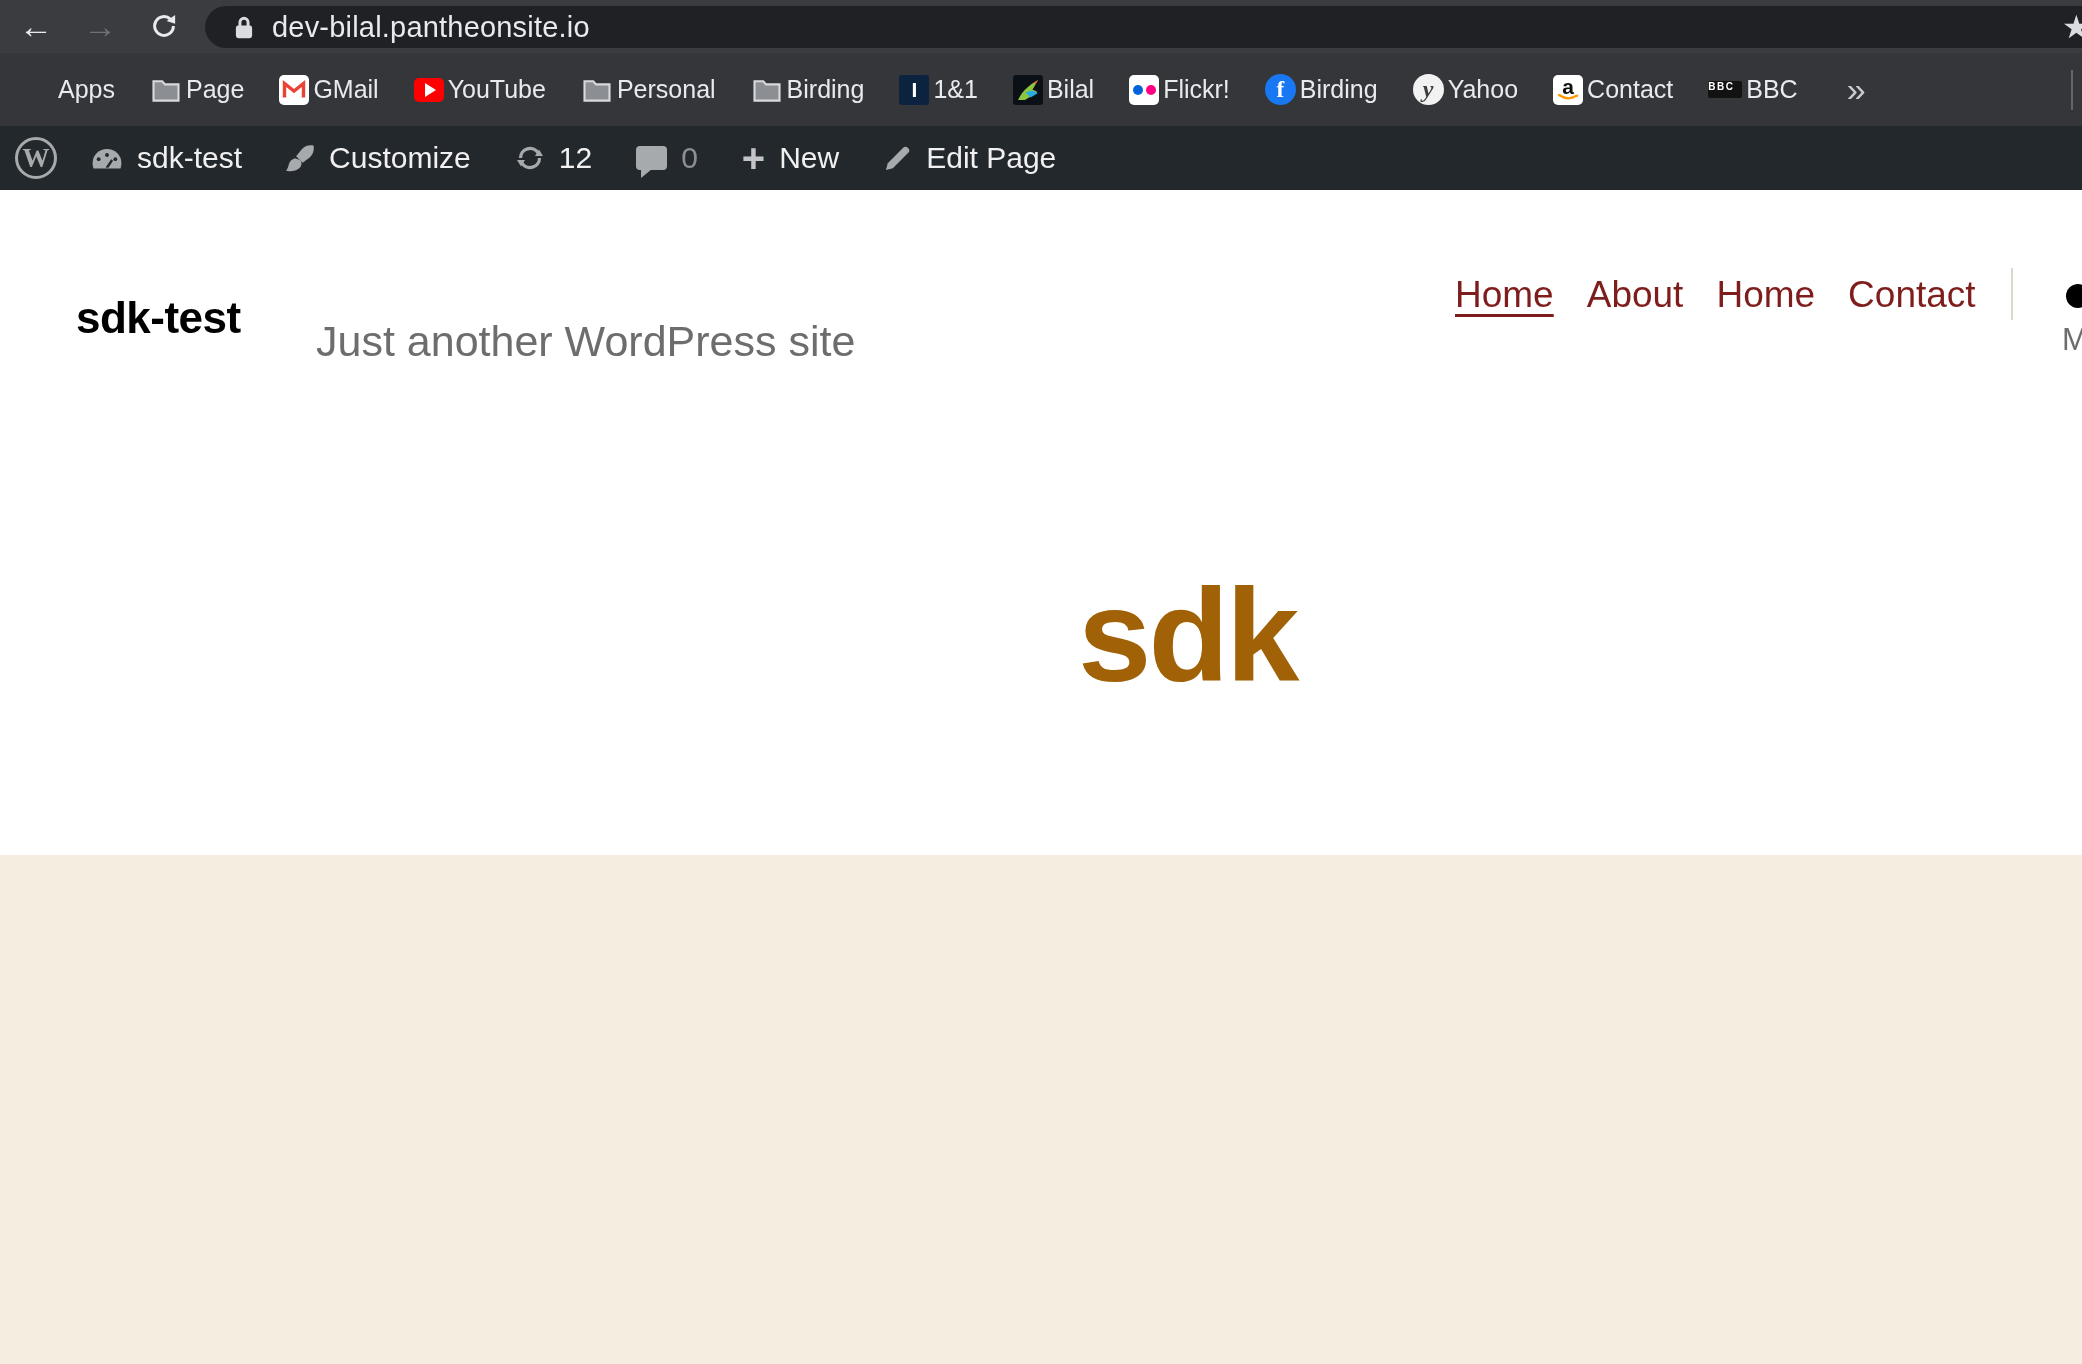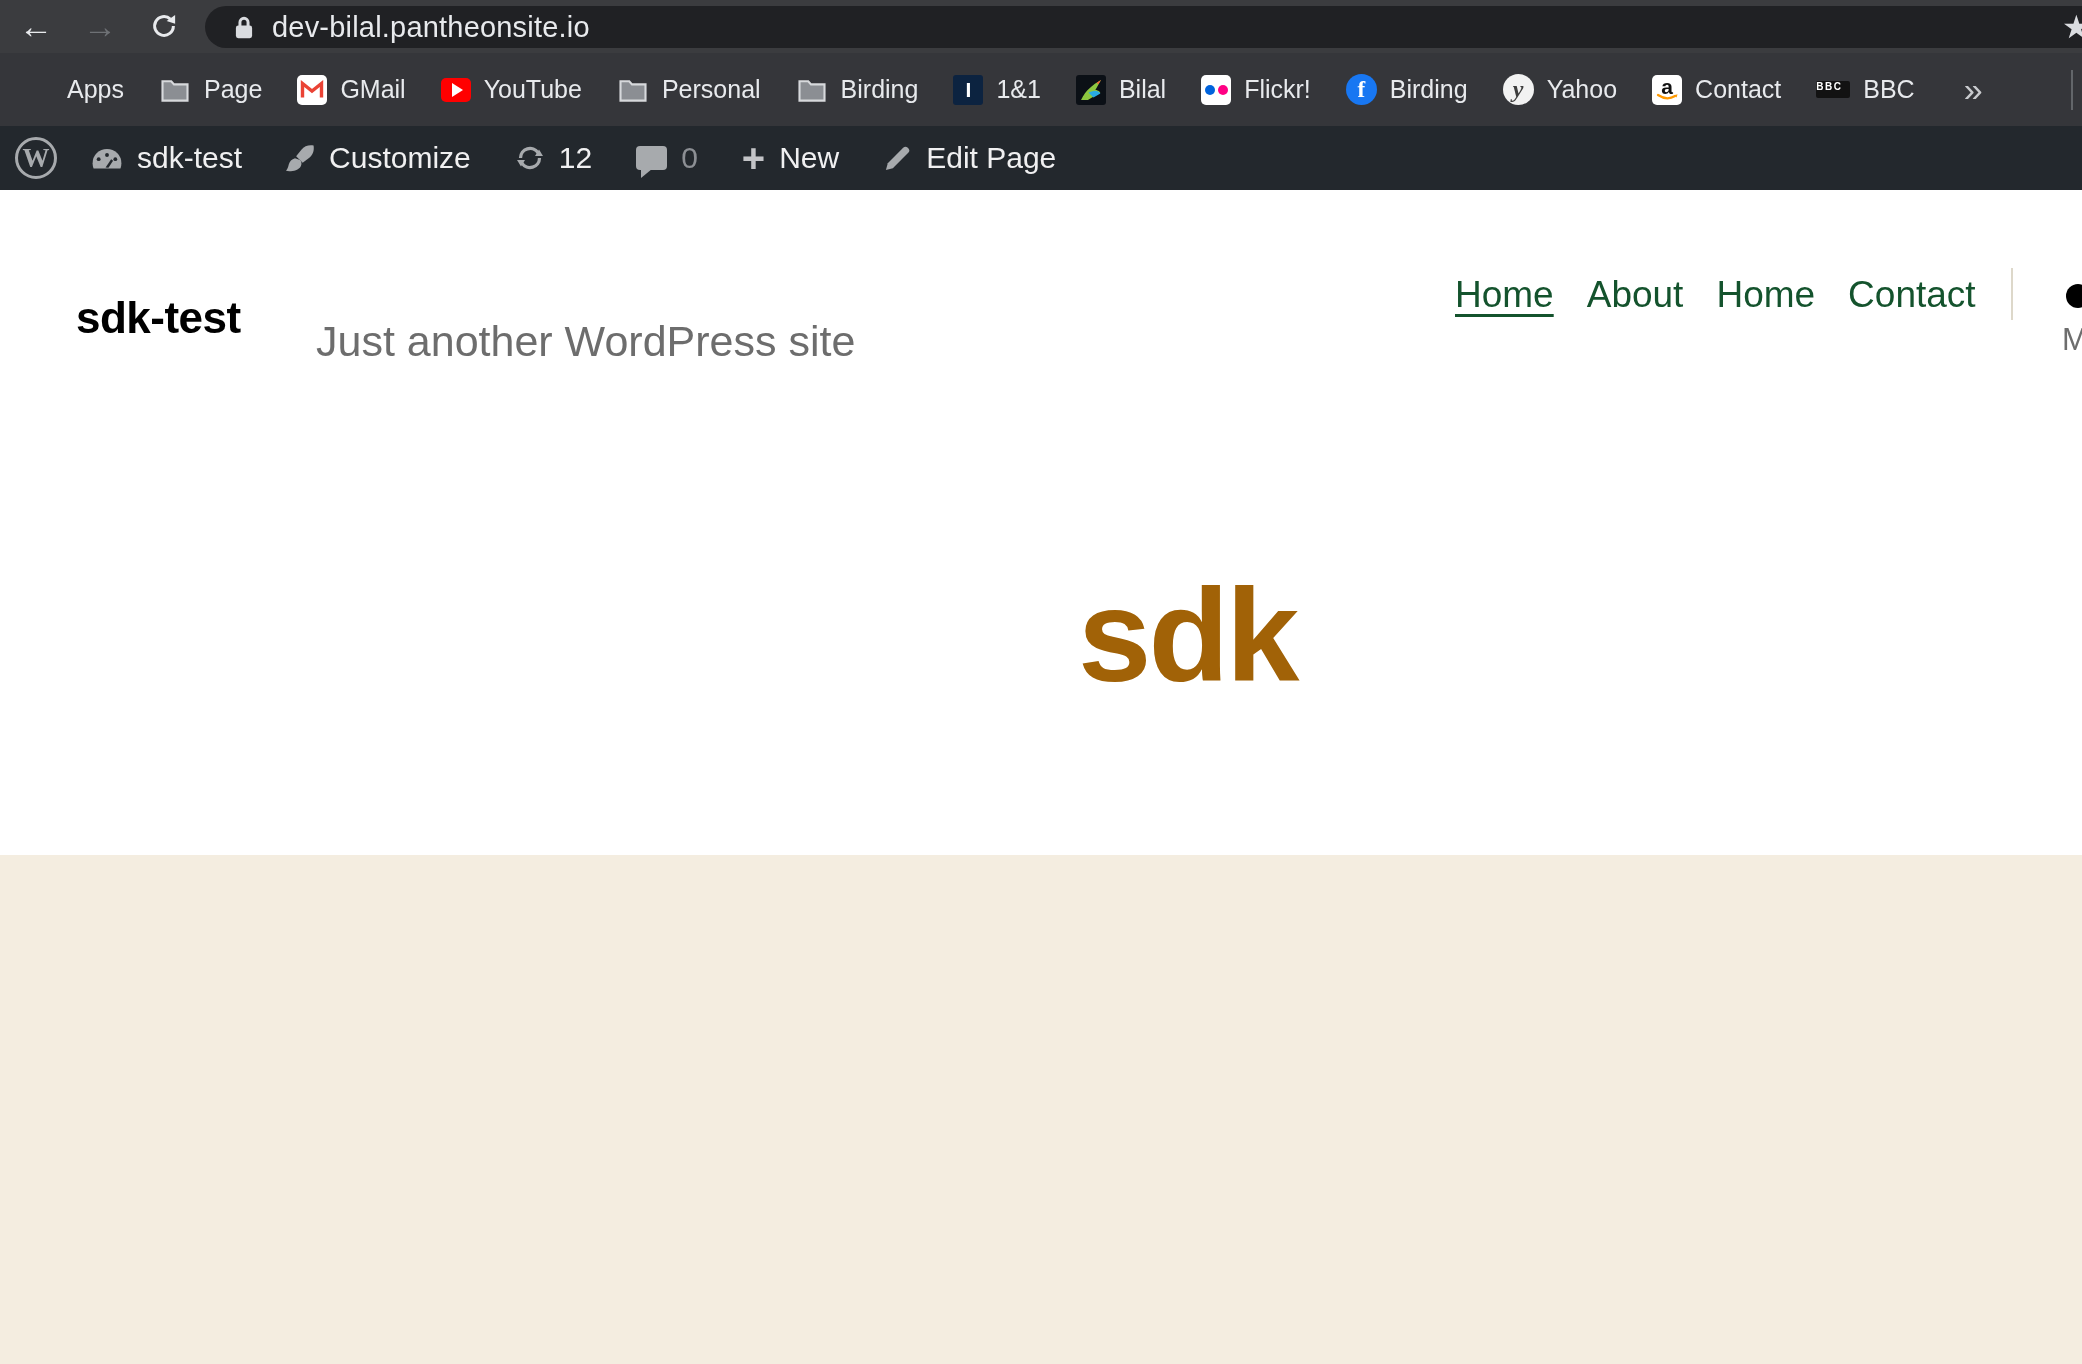--- a/index.html
+++ b/index.html
@@ -15,21 +15,21 @@
   .nav-reload{left:142px;}
   .omnibox{position:absolute;left:205px;right:-30px;top:6px;height:42px;background:#202124;
            border-radius:22px;display:flex;align-items:center;padding-left:28px;}
   .omnibox .url{color:#e8eaed;font-size:29px;margin-left:17px;letter-spacing:0.2px;}
   .lock-icon{display:flex;}
   .star{position:absolute;top:8px;left:2062px;font-size:32px;color:#dadce0;}
 
   
   .bookmarks-bar{position:absolute;top:53px;left:0;right:0;height:73px;background:#35363a;
                  display:flex;align-items:center;padding-left:24px;gap:35px;}
-  .bm{display:flex;align-items:center;gap:13px;cursor:default;}
+  .bm{display:flex;align-items:center;gap:4px;cursor:default;}
   .bm-label{color:#e8eaed;font-size:25px;white-space:nowrap;}
   .bm-icon{width:32px;height:32px;display:flex;align-items:center;justify-content:center;flex:none;}
   .icon-apps{display:grid;grid-template-columns:repeat(3,8px);grid-template-rows:repeat(3,8px);gap:3px;
              width:30px;height:30px;align-content:center;justify-content:center;}
   .icon-apps i{border-radius:2px;display:block;}
   .icon-apps i:nth-child(1){background:#ea4335}.icon-apps i:nth-child(2){background:#ea4335}
   .icon-apps i:nth-child(3){background:#ea4335}.icon-apps i:nth-child(4){background:#34a853}
   .icon-apps i:nth-child(5){background:#9aa0a6}.icon-apps i:nth-child(6){background:#fbbc05}
   .icon-apps i:nth-child(7){background:#34a853}.icon-apps i:nth-child(8){background:#fbbc05}
   .icon-apps i:nth-child(9){background:#fbbc05}
@@ -65,21 +65,21 @@
   .wp-plus{color:#c3c4c7;font-size:40px;font-weight:bold;line-height:30px;}
   .bubble{width:31px;height:24px;background:#a7aaad;border-radius:4px;position:relative;}
   .bubble::after{content:"";position:absolute;left:5px;bottom:-8px;width:0;height:0;
                  border-right:11px solid transparent;border-top:9px solid #a7aaad;}
 
   
   .site-title{position:absolute;left:76px;top:264px;font-size:44px;font-weight:bold;color:#000;
               letter-spacing:-0.5px;}
   .site-tagline{position:absolute;left:316px;top:274px;font-size:43px;color:#6d6d6d;}
   .site-nav{position:absolute;left:1455px;top:274px;display:flex;gap:33px;}
-  .site-nav a{color:#14532d;font-size:37px;text-decoration:none;}
+  .site-nav a{color:#7f1d1d;font-size:37px;text-decoration:none;}
   .site-nav a.active{text-decoration:underline;text-underline-offset:7px;text-decoration-thickness:2.5px;}
   .header-divider{position:absolute;left:2011px;top:268px;width:2px;height:52px;background:#ddd8ca;}
   .search-dot{position:absolute;left:2066px;top:284px;width:24px;height:24px;border-radius:50%;background:#000;}
   .menu-partial{position:absolute;left:2062px;top:322px;font-size:31px;color:#6d6d6d;}
 
   
   .featured-logo{position:absolute;left:1078px;top:570px;font-size:132px;font-weight:700;
                  letter-spacing:-3px;color:#a16207;line-height:1;}
   .beige-section{position:absolute;top:855px;left:0;right:0;bottom:0;background:#f4ede0;}
 </style>

